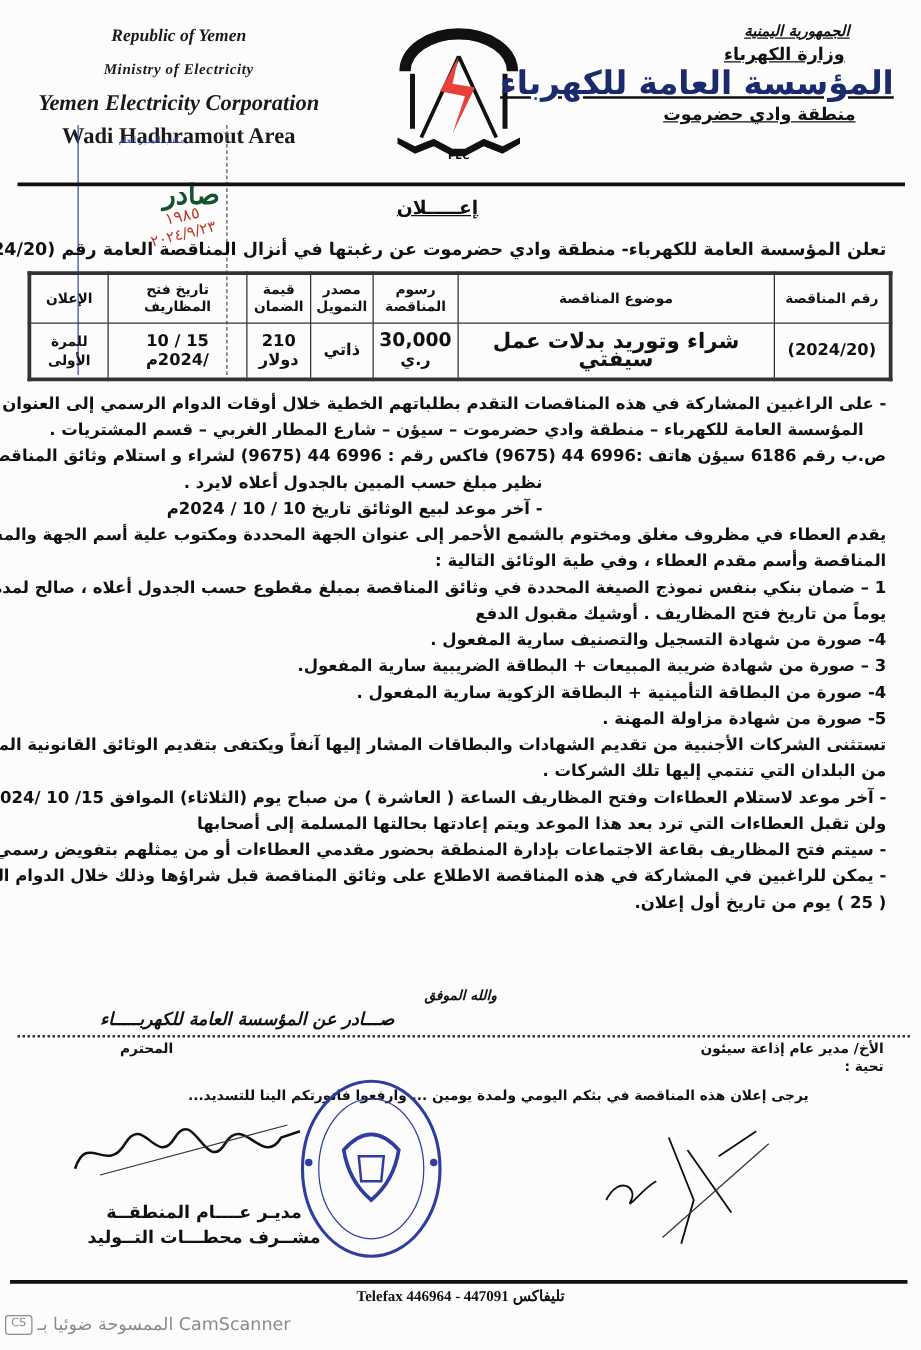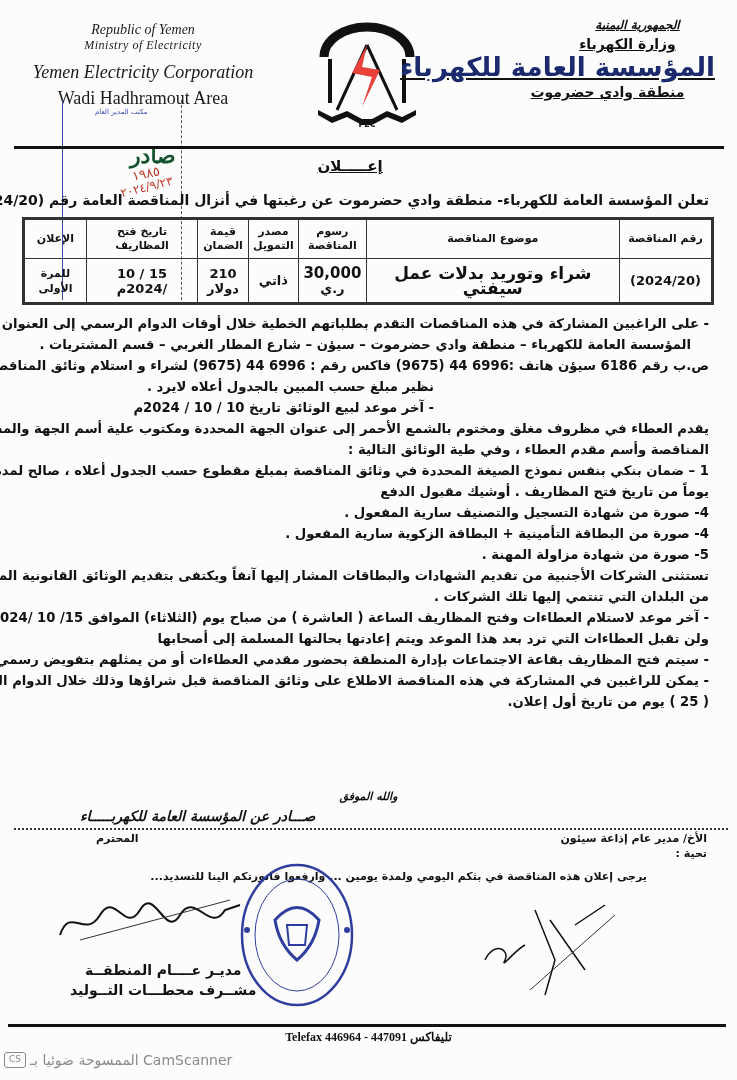--- a/index.html
+++ b/index.html
@@ -3,23 +3,23 @@
 <meta charset="utf-8">
 <style>
   * { box-sizing: border-box; margin: 0; padding: 0; }
   html, body { width: 737px; height: 1080px; background: #fdfdfd; overflow: hidden; }
   body { position: relative; font-family: "DejaVu Sans", sans-serif; color: #111; }
 
   .page { position: absolute; left: 0; top: 0; width: 737px; height: 1080px; background: #fcfcfc; }
 
   
   .hdr-en { position: absolute; left: 18px; top: 18px; width: 250px; text-align: center;
-            font-family: "Liberation Serif", serif; font-weight: normal; color: #1a1a1a; }
+            font-family: "Liberation Serif", serif; font-weight: bold; color: #1a1a1a; }
   .hdr-en .l1 { font-size: 14px; font-style: italic; margin-top: 4px; }
-  .hdr-en .l2 { font-size: 12px; font-style: italic; letter-spacing: 0.5px; }
+  .hdr-en .l2 { font-size: 12px; font-style: italic; margin-top: 10px; letter-spacing: 0.5px; }
   .hdr-en .l3 { font-size: 18px; font-style: italic; margin-top: 9px; }
   .hdr-en .l4 { font-size: 18px; margin-top: 5px; }
 
   .hdr-ar { position: absolute; right: 22px; top: 18px; width: 215px; text-align: center; direction: rtl;
             font-family: "DejaVu Sans", sans-serif; font-weight: bold; text-decoration: underline; }
   .hdr-ar .l1 { font-size: 12px; font-style: italic; margin-left: 60px; }
   .hdr-ar .l2 { font-size: 14px; margin-top: 4px; margin-left: 40px; }
   .hdr-ar .l3 { font-size: 26px; color: #1a2a6c; margin-top: 0; white-space: nowrap; }
   .hdr-ar .l4 { font-size: 14px; margin-top: 2px; }
 
@@ -154,20 +154,21 @@
     <p>- على الراغبين المشاركة في هذه المناقصات التقدم بطلباتهم الخطية خلال أوقات الدوام الرسمي إلى العنوان التالي :</p>
     <p class="indent">المؤسسة العامة للكهرباء – منطقة وادي حضرموت – سيؤن – شارع المطار الغربي – قسم المشتريات .</p>
     <p>ص.ب رقم 6186 سيؤن هاتف :6996 44 (9675) فاكس رقم : 6996 44 (9675) لشراء و استلام وثائق المناقصة</p>
     <p class="indent2">نظير مبلغ حسب المبين بالجدول أعلاه لايرد .</p>
     <p class="indent2">- آخر موعد لبيع الوثائق تاريخ 10 / 10 / 2024م</p>
     <p>يقدم العطاء في مظروف مغلق ومختوم بالشمع الأحمر إلى عنوان الجهة المحددة ومكتوب علية أسم الجهة والمشروع ورقم</p>
     <p>المناقصة وأسم مقدم العطاء ، وفي طية الوثائق التالية :</p>
     <p>1 – ضمان بنكي بنفس نموذج الصيغة المحددة في وثائق المناقصة بمبلغ مقطوع حسب الجدول أعلاه ، صالح لمدة (120)</p>
     <p>يوماً من تاريخ فتح المظاريف . أوشيك مقبول الدفع</p>
     <p>4- صورة من شهادة التسجيل والتصنيف سارية المفعول .</p>
+    <p>3 – صورة من شهادة ضريبة المبيعات + البطاقة الضريبية سارية المفعول.</p>
     <p>4- صورة من البطاقة التأمينية + البطاقة الزكوية سارية المفعول .</p>
     <p>5- صورة من شهادة مزاولة المهنة .</p>
     <p>تستثنى الشركات الأجنبية من تقديم الشهادات والبطاقات المشار إليها آنفاً ويكتفى بتقديم الوثائق القانونية المؤهلة الصادرة</p>
     <p>من البلدان التي تنتمي إليها تلك الشركات .</p>
     <p>- آخر موعد لاستلام العطاءات وفتح المظاريف الساعة ( العاشرة ) من صباح يوم (الثلاثاء) الموافق 15/ 10 /2024م</p>
     <p>ولن تقبل العطاءات التي ترد بعد هذا الموعد ويتم إعادتها بحالتها المسلمة إلى أصحابها</p>
     <p>- سيتم فتح المظاريف بقاعة الاجتماعات بإدارة المنطقة بحضور مقدمي العطاءات أو من يمثلهم بتفويض رسمي موقع ومختوم.</p>
     <p>- يمكن للراغبين في المشاركة في هذه المناقصة الاطلاع على وثائق المناقصة قبل شراؤها وذلك خلال الدوام الرسمي لمدة</p>
     <p>( 25 ) يوم من تاريخ أول إعلان.</p>
   </div>

